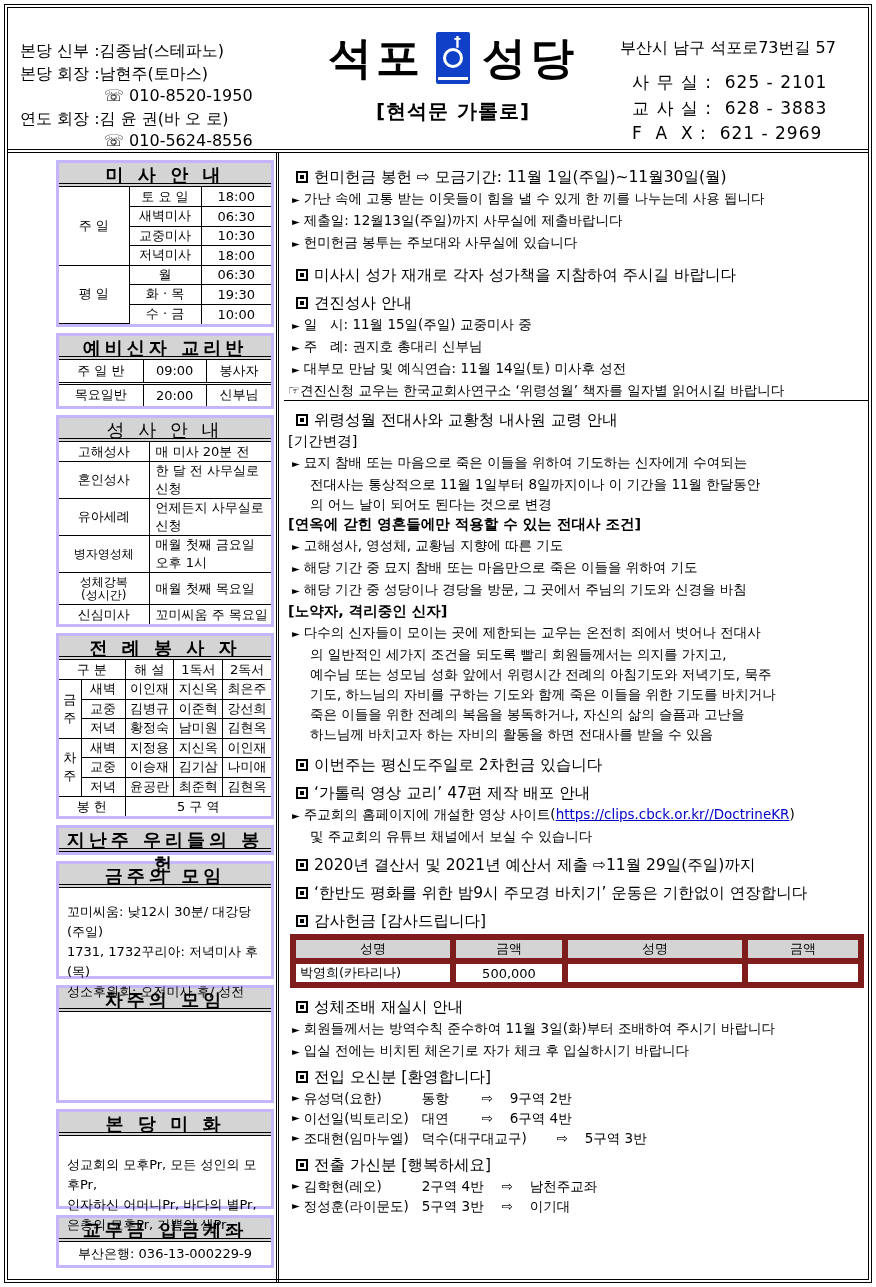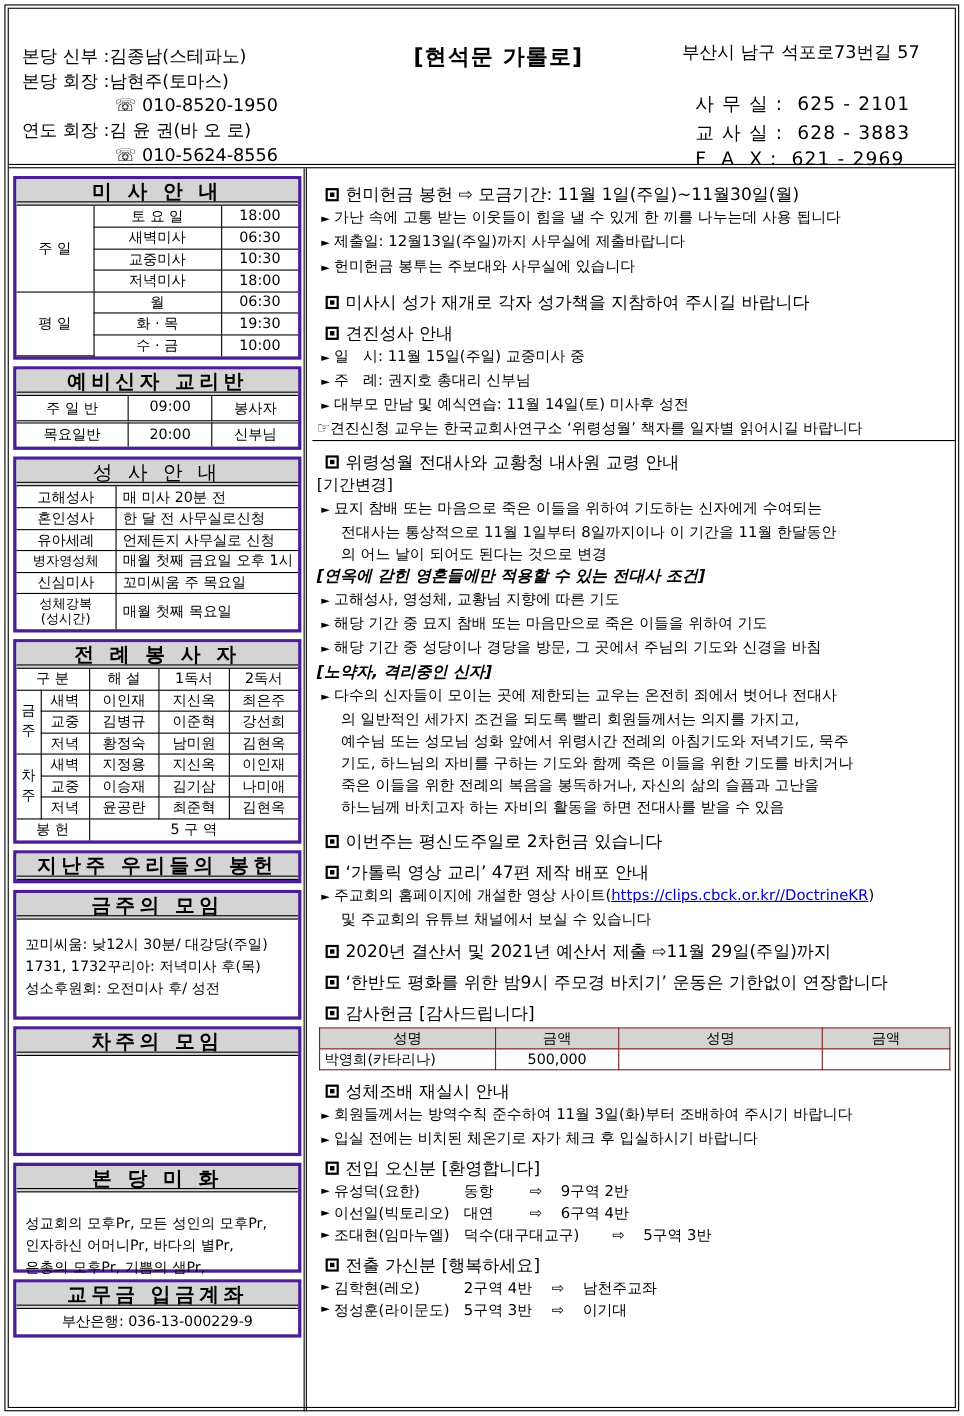--- a/index.html
+++ b/index.html
@@ -11,25 +11,25 @@
   .hdr-left .row { white-space: pre; height: 22.5px; }
   .hdr-left .phone { padding-left: 84px; }
   .hdr-center { position: absolute; left: 300px; top: 20px; width: 290px; text-align: center; }
   .title-line { display: flex; align-items: center; justify-content: center; gap: 12px; font-size: 44px; font-weight: bold; letter-spacing: 4px; height: 60px; }
   .logo { width: 34px; height: 52px; background: #1040c8; border-radius: 2px; position: relative; display: inline-block; }
   .logo .ring { position: absolute; left: 7px; top: 16px; width: 20px; height: 20px; border: 3px solid #fff; border-radius: 50%; }
   .logo .cross { position: absolute; right: 5px; top: 2px; color: #fff; font-size: 14px; font-weight: bold; line-height: 14px; }
   .logo .cap { position: absolute; left: 2px; bottom: 4px; width: 30px; height: 3px; background: #fff; }
   .subtitle { font-size: 20px; font-weight: bold; margin-top: 10px; letter-spacing: 1px; }
   .hdr-right { position: absolute; left: 612px; top: 30px; width: 240px; font-size: 16px; }
-  .hdr-right .addr { text-align: left; margin-bottom: 24px; }
+  .hdr-right .addr { text-align: left; margin-bottom: 12px; }
   .hdr-right .tel { font-size: 17px; height: 26px; white-space: pre; letter-spacing: 1px; padding-left: 12px; }
   
   .left { position: absolute; left: 4px; top: 152px; width: 262px; }
-  .box { border: 3px solid #4c1d95; margin-bottom: 6px; }
+  .box { border: 3px solid #c4b5fd; margin-bottom: 6px; margin-left: 44px; }
   .box-title { background: #d4d4d4; text-align: center; font-size: 18px; font-weight: bold; height: 24px; line-height: 24px; border-bottom: 4px double #000; letter-spacing: 4px; }
   .box-title.light { font-weight: normal; }
   table { border-collapse: collapse; width: 100%; }
   td { border: 1px solid #000; font-size: 13px; text-align: center; height: 19.5px; padding: 0 2px; }
   .box table tr:first-child td { border-top: none; }
   .box table td:first-child { border-left: none; }
   .box table td:last-child { border-right: none; }
   .box table tr:last-child td { border-bottom: none; }
   .tl { text-align: left; padding-left: 6px; }
   .tr { text-align: right; padding-right: 4px; }
@@ -40,44 +40,53 @@
   .banner { margin: 20px 0 0 6px; width: 540px; height: 58px; background: #d0d0d0; border-radius: 29px; text-align: center; padding-top: 6px; }
   .banner .b1 { font-size: 16px; font-weight: bold; }
   .banner .b2 { font-size: 14px; font-weight: bold; margin-top: 2px; }
   .sec { font-size: 15.5px; font-weight: normal; margin-top: 6px; height: 22px; line-height: 22px; margin-left: 12px; }
   .sq { display: inline-block; width: 12px; height: 12px; border: 2px solid #000; position: relative; margin-right: 6px; vertical-align: -1px; }
   .sq::after { content: ""; position: absolute; left: 2px; top: 2px; width: 4px; height: 4px; background: #000; }
   .bul { padding-left: 8px; line-height: 20px; font-size: 13.5px; }
   .bul .tri { font-size: 10px; margin-right: 4px; }
   .cont { padding-left: 26px; line-height: 20px; font-size: 13.5px; }
   .sub { font-size: 14.5px; line-height: 21px; }
-  .sub.bold { font-weight: bold; font-style: italic; }
+  .sub.bold { font-weight: bold; }
   .note { font-size: 13.5px; line-height: 20px; border-bottom: 1.5px solid #000; text-decoration: none; }
   a.link { color: #0000cc; text-decoration: underline; }
   .gift { width: 574px; margin: 2px 0 0 6px; border: 1px solid #000; }
-  .gift td { font-size: 13px; height: 18px; border: 1px solid #7f1d1d; }
+  .gift td { font-size: 13px; height: 18px; border: 6px solid #7f1d1d; }
   .gift .hd td { background: #d4d4d4; }
   .mv { display: flex; padding-left: 8px; line-height: 20px; font-size: 13.5px; }
   .mv span { white-space: pre; }
 </style>
 </head>
 <body>
 
 <div class="page">
 
   <div class="header">
     <div class="hdr-left">
       <div class="row"><span>본당 신부 :</span><span>김종남(스테파노)</span></div>
       <div class="row"><span>본당 회장 :</span><span>남현주(토마스)</span></div>
       <div class="row phone">☏ 010-8520-1950</div>
       <div class="row"><span>연도 회장 :</span><span>김 윤 권(바 오 로)</span></div>
       <div class="row phone">☏ 010-5624-8556</div>
     </div>
 
     <div class="hdr-center">
+      <div class="title-line">
+        <span>석포</span>
+        <span class="logo">
+            <span class="cross">†</span>
+            <span class="ring"></span>
+            <span class="cap"></span>
+          </span>
+        <span>성당</span>
+      </div>
       <div class="subtitle">[현석문 가롤로]</div>
     </div>
 
     <div class="hdr-right">
       <div class="addr">부산시 남구 석포로73번길 57</div>
       <div class="tel"><span>사 무 실 :</span>  <span>625 - 2101</span></div>
       <div class="tel"><span>교 사 실 :</span>  <span>628 - 3883</span></div>
       <div class="tel"><span>F  A  X :</span>  <span>621 - 2969</span></div>
     </div>
   </div>
@@ -154,27 +163,27 @@
             </tr>
         <tr>
               <td>유아세례</td>
               <td class="tl">언제든지 사무실로 신청</td>
             </tr>
         <tr>
               <td style="font-size:12px">병자영성체</td>
               <td class="tl">매월  첫째 금요일 오후 1시</td>
             </tr>
         <tr>
-              <td>신심미사</td>
-              <td class="tl">꼬미씨움 주 목요일</td>
-            </tr>
-        <tr>
               <td style="height:32px;font-size:12px;line-height:13px;white-space:pre-line">성체강복
 (성시간)</td>
               <td class="tl">매월 첫째 목요일</td>
+            </tr>
+        <tr>
+              <td>신심미사</td>
+              <td class="tl">꼬미씨움 주 목요일</td>
             </tr>
       </tbody>
         </table>
     </div>
 
     <div class="box">
       <div class="box-title">전 례 봉 사 자</div>
       <table>
         <tbody>
             <tr>

